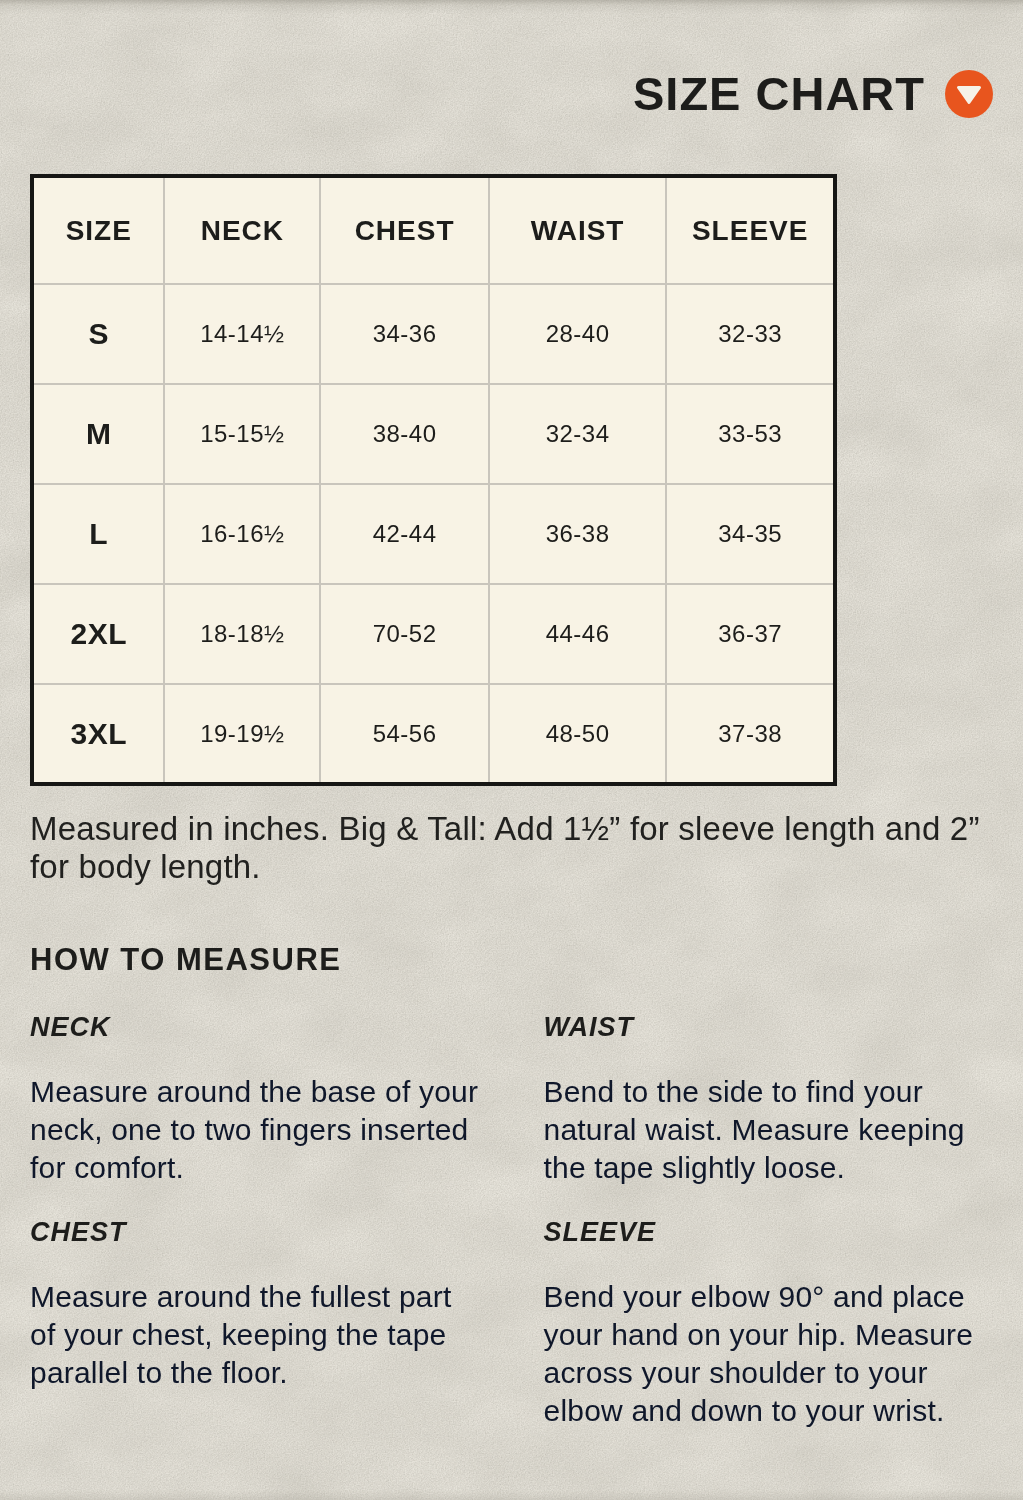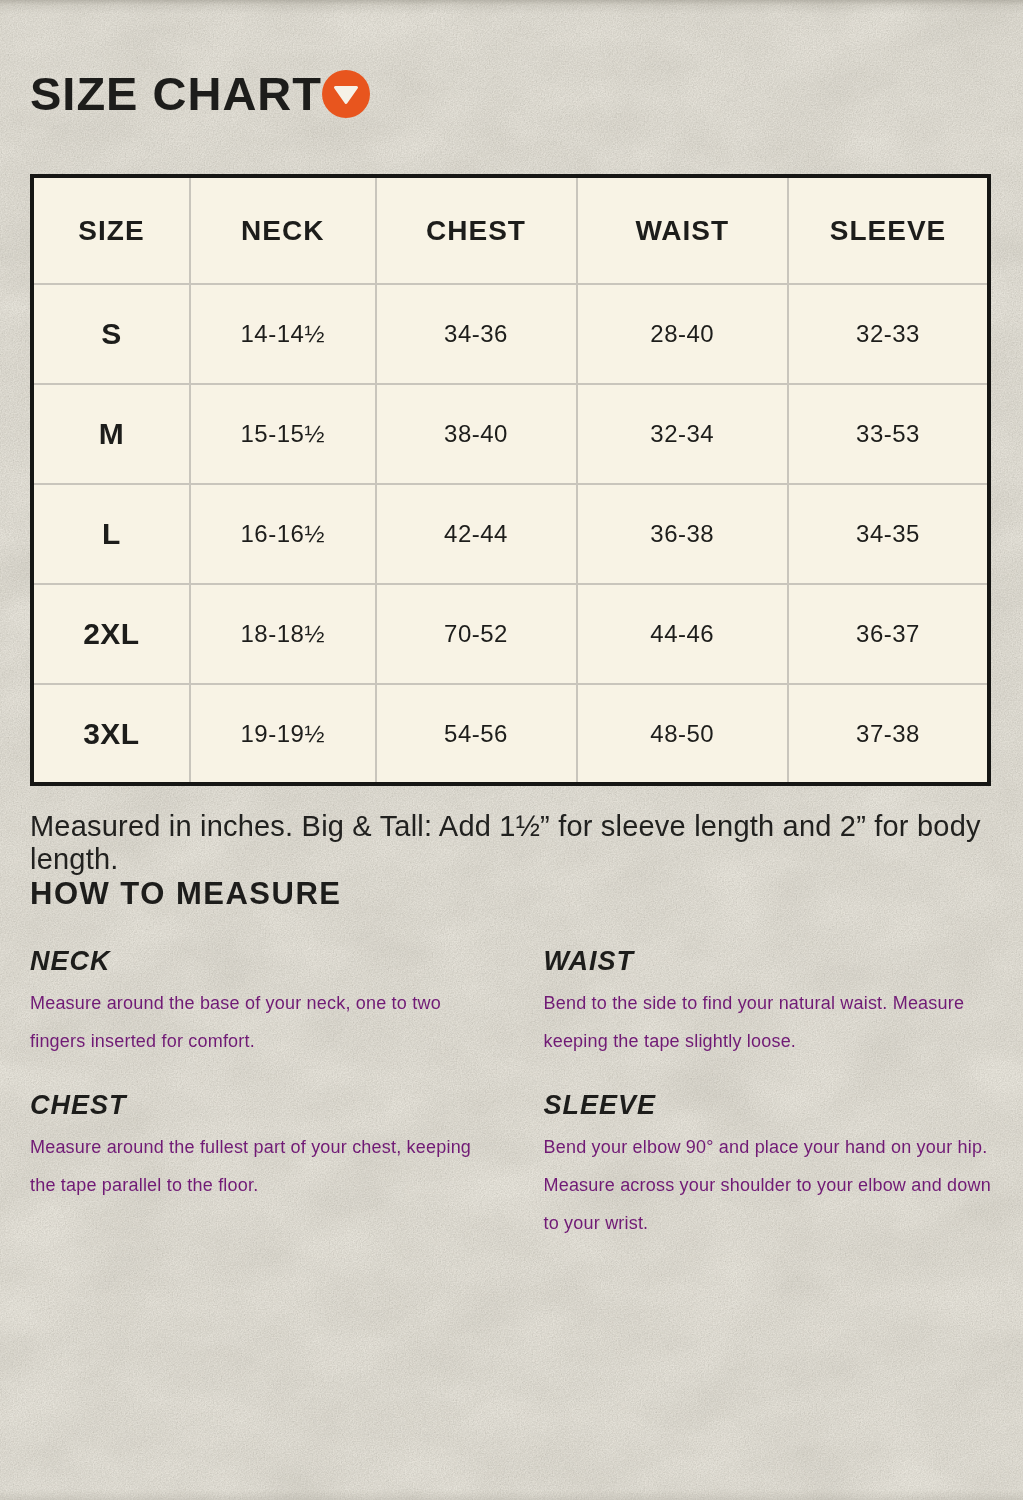--- a/index.html
+++ b/index.html
@@ -31,39 +31,39 @@
       linear-gradient(0deg, rgba(95,90,78,.12) 0px, rgba(95,90,78,0) 10px),
       radial-gradient(130% 120% at 50% 45%, rgba(0,0,0,0) 60%, rgba(90,85,70,.10) 100%);
   }
   .page{
     position:relative;z-index:10;
     padding:0 30px;
   }
   
   .hdr{
     margin-top:68px;
-    display:flex;align-items:center;gap:0;
+    display:flex;align-items:center;gap:20px;justify-content:flex-end;
   }
   .title{
     font-size:47px;
     font-weight:700;
     letter-spacing:1px;
     line-height:1;
     color:var(--ink);
   }
   .badge{
     width:48px;height:48px;display:inline-block;flex:0 0 auto;
     margin-top:2px;
     cursor:pointer;
   }
   .badge svg{display:block;width:100%;height:100%;}
   
   table.size-table{
     margin-top:56px;
-    width:961px;
+    width:807px;
     border-collapse:collapse;
     table-layout:fixed;
     background:var(--card);
     border:4px solid #161614;
   }
   table.size-table th, table.size-table td{
     border:2px solid var(--grid);
     text-align:center;
     vertical-align:middle;
   }
@@ -79,49 +79,50 @@
     font-weight:400;
     letter-spacing:.5px;
   }
   table.size-table td.size-cell{
     font-weight:700;
     font-size:30px;
   }
   
   .note{
     margin-top:24px;
-    font-size:29px;
+    font-size:33px;
     letter-spacing:.2px;
     color:#21211f;
   }
   
   .htm-title{
+    margin-top:56px;
     font-size:31px;
     font-weight:700;
     letter-spacing:1.5px;
   }
   .columns{
     margin-top:34px;
     display:grid;
     grid-template-columns:1fr 1fr;
     column-gap:64px;
     row-gap:30px;
   }
   .m-section .m-label{
     font-size:27px;
     font-weight:700;
     font-style:italic;
     letter-spacing:1px;
   }
   .m-section .m-text{
-    margin-top:7px;
-    font-size:18px;
+    margin-top:30px;
+    font-size:30px;
     line-height:38px;
     letter-spacing:.2px;
-    color:#701a75;
+    color:#0f172a;
   }
 </style>
 </head>
 <body>
 
 <svg class="texture" xmlns="http://www.w3.org/2000/svg">
   <defs>
     <filter id="grainFine" x="0" y="0" width="100%" height="100%">
       <feTurbulence type="fractalNoise" baseFrequency="0.75" numOctaves="3" stitchTiles="stitch" result="n"></feTurbulence>
       <feColorMatrix in="n" type="matrix" values="0 0 0 0 0.25  0 0 0 0 0.24  0 0 0 0 0.20  0.55 0.55 0.55 0 -0.62"></feColorMatrix>

